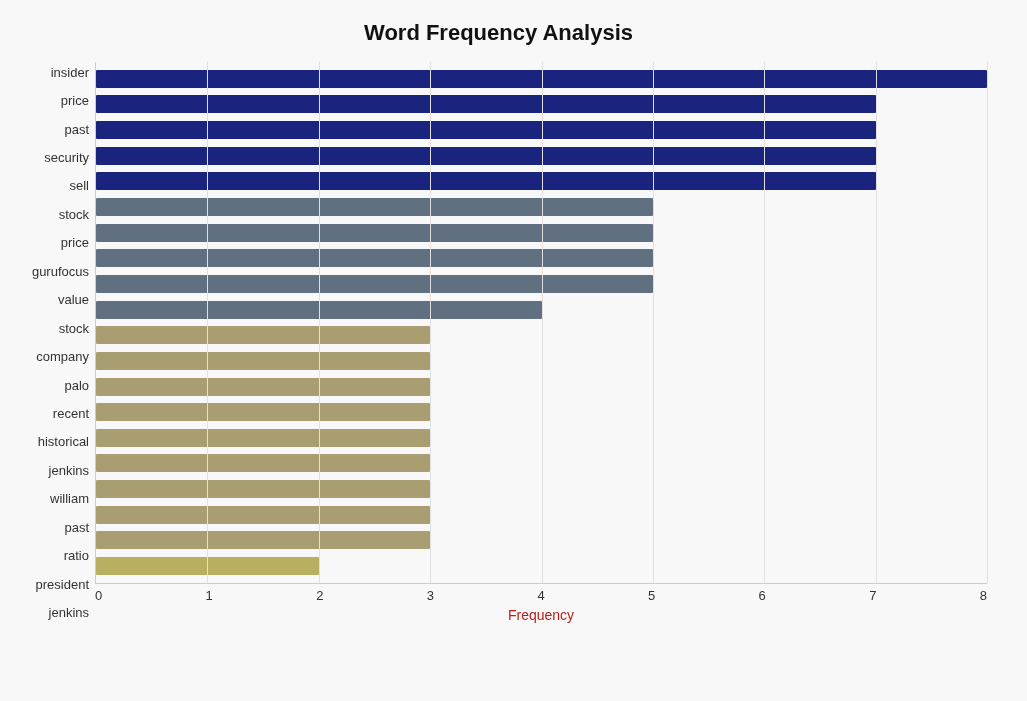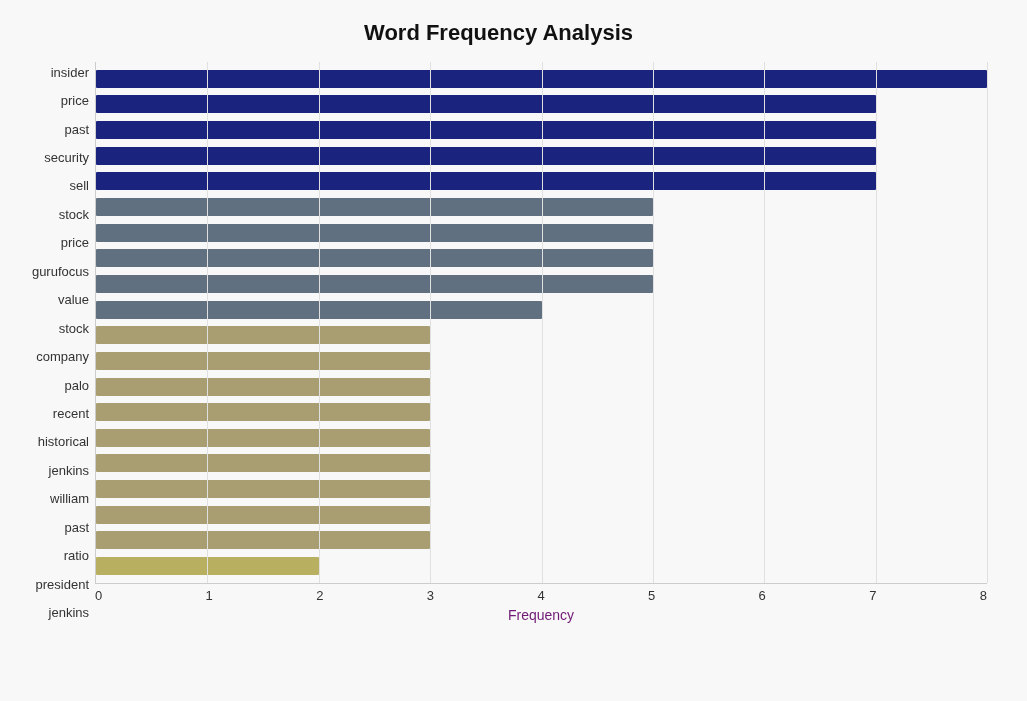--- a/index.html
+++ b/index.html
@@ -86,21 +86,21 @@
       display: flex;
       justify-content: space-between;
       padding: 4px 0 0 0;
       font-size: 13px;
       color: #333;
     }
     .x-axis-label {
       text-align: center;
       margin-top: 4px;
       font-size: 14px;
-      color: #701a75;
+      color: #b91c1c;
     }
     .x-tick {
       text-align: center;
     }
   </style>
 </head>
 <body>
 
 <div class="chart-container">
   <div class="chart-title">Word Frequency Analysis</div>

